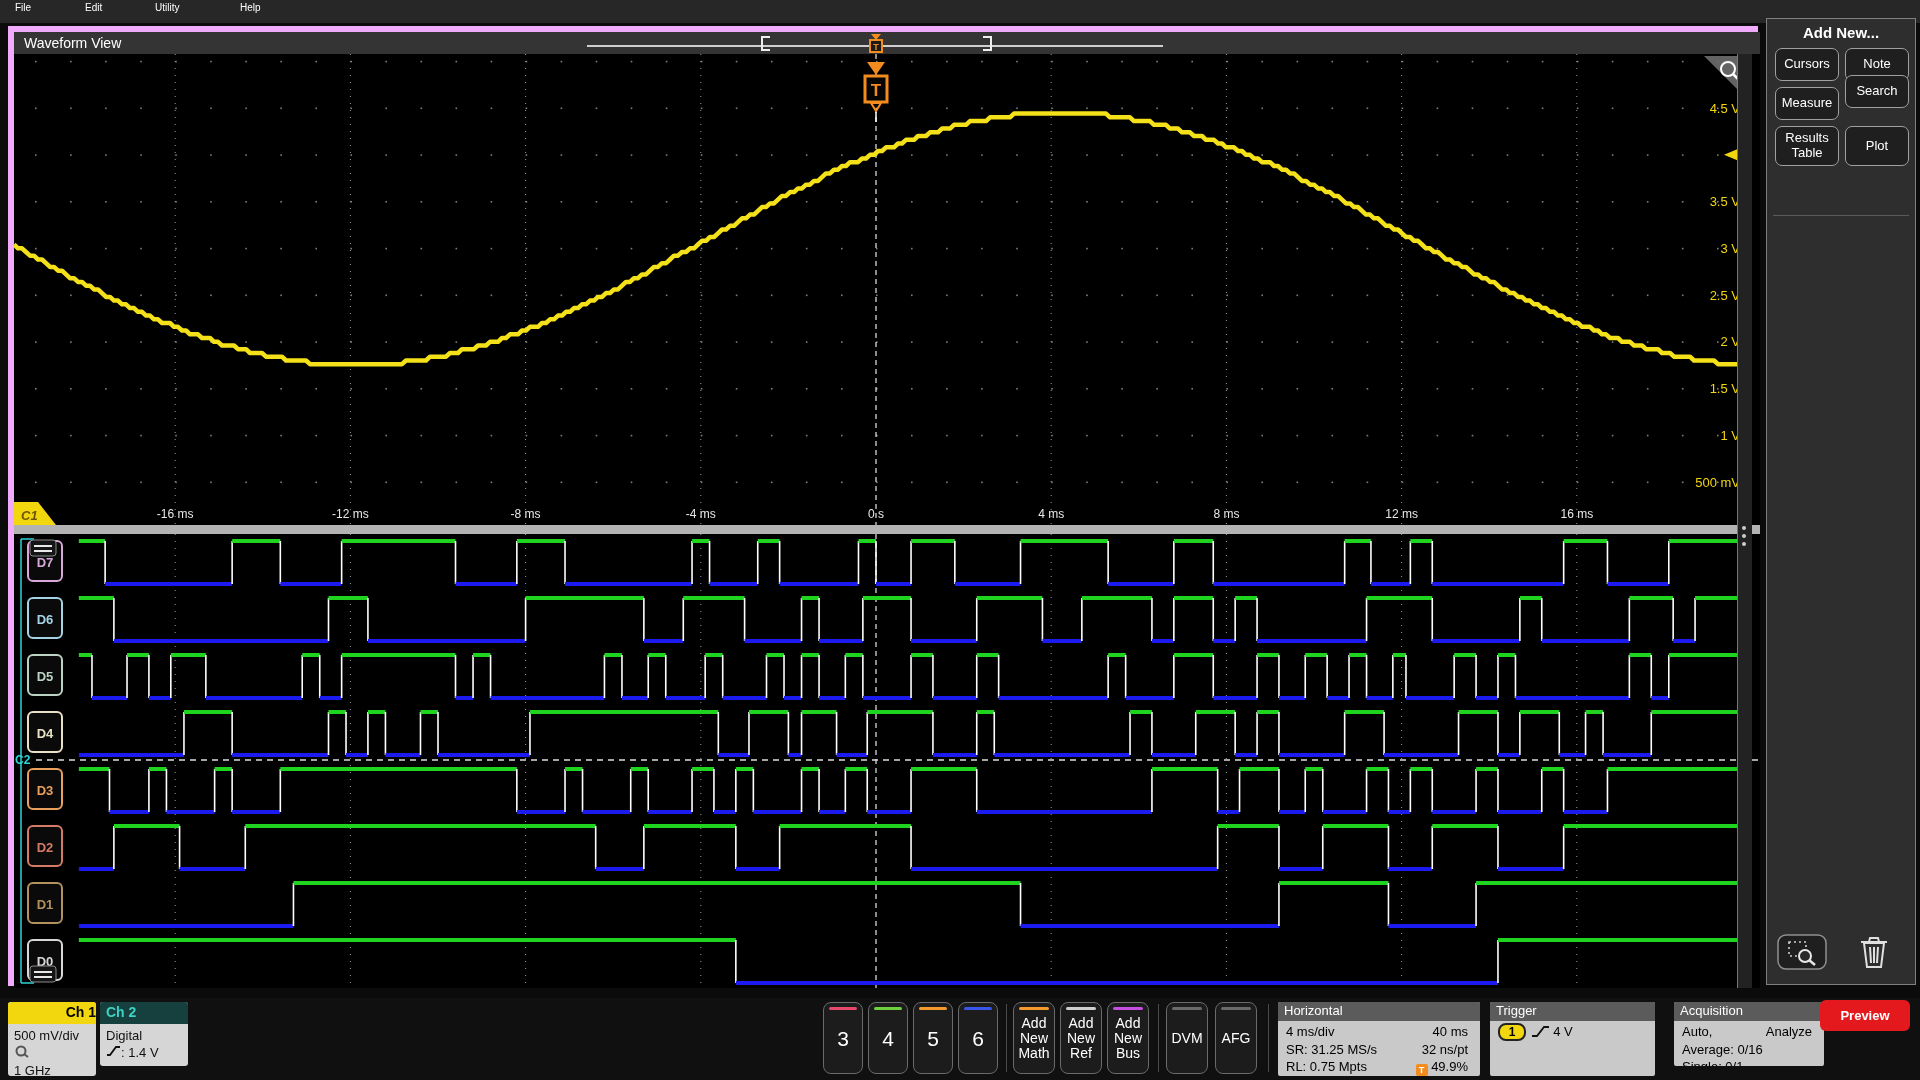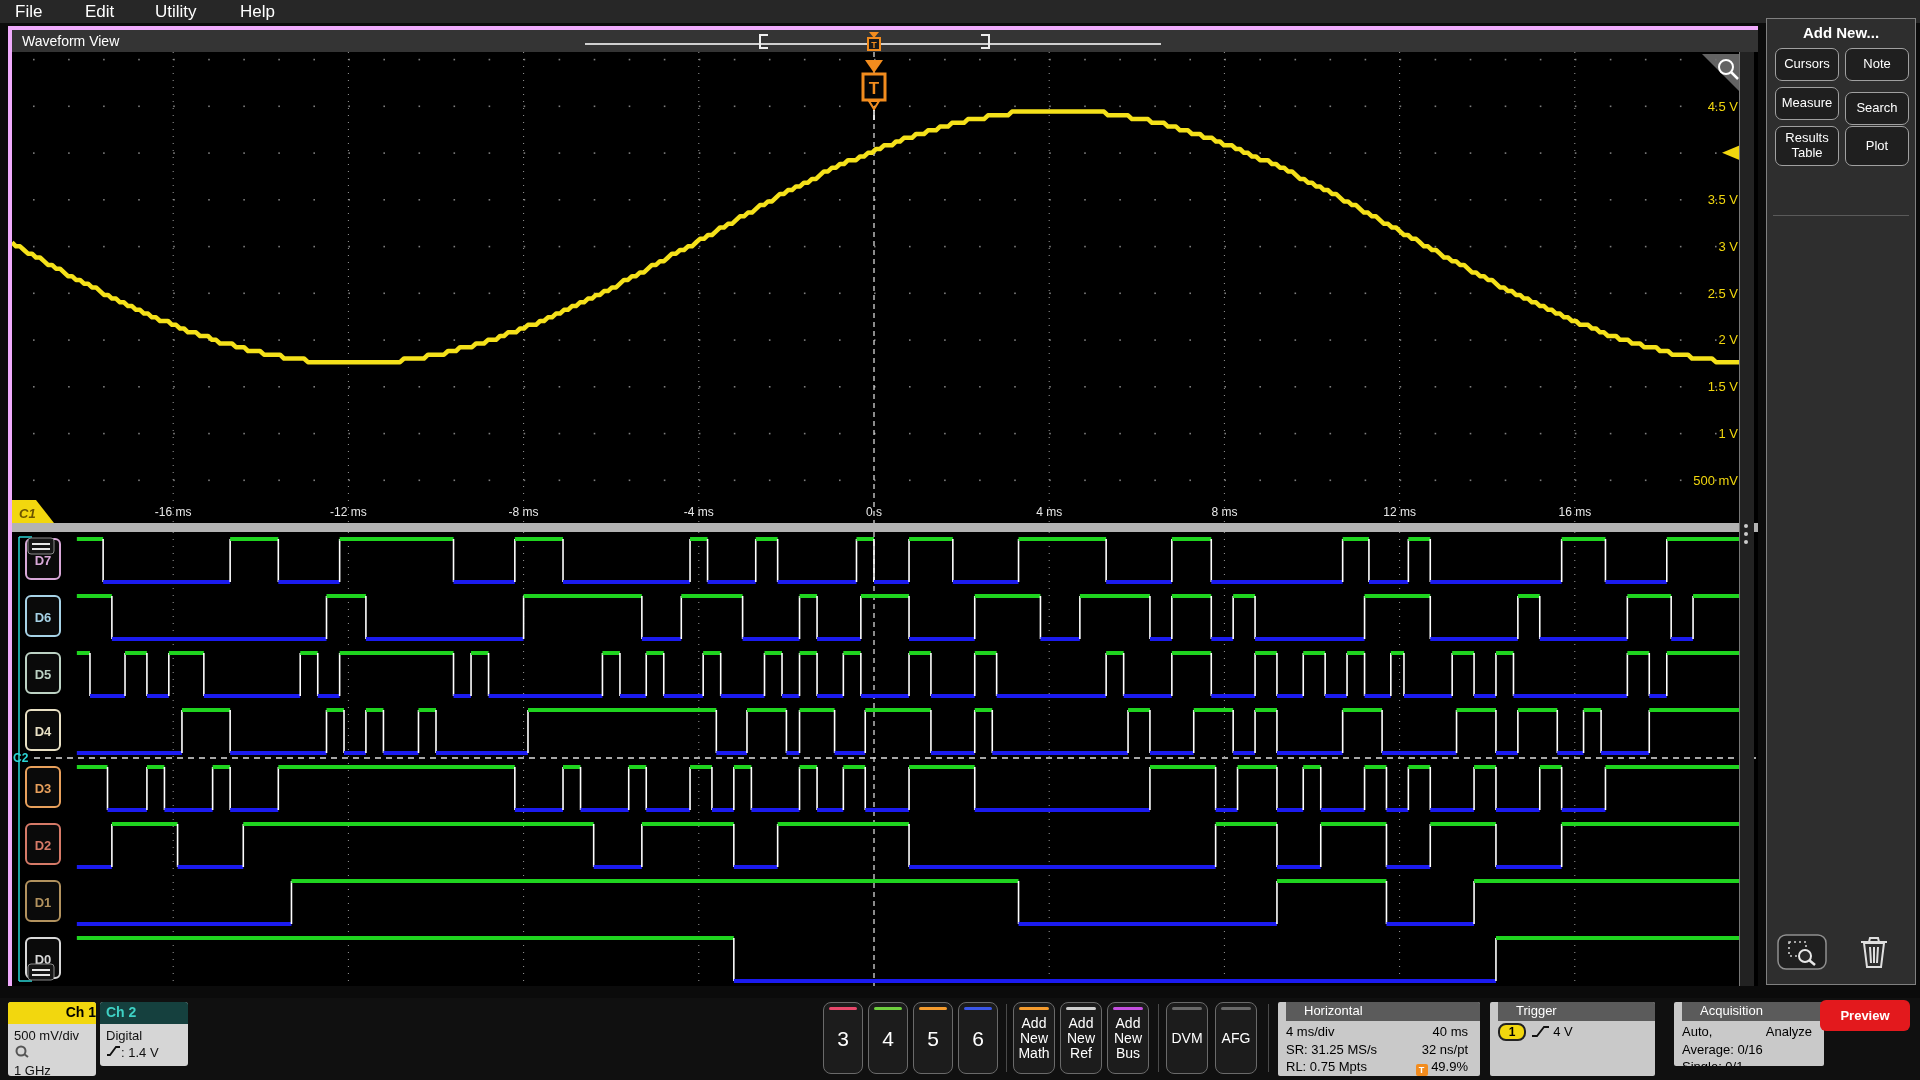--- a/index.html
+++ b/index.html
@@ -1,23 +1,23 @@
 <!DOCTYPE html>
 <html><head>
 <meta charset="utf-8">
 <style>
   html,body{margin:0;padding:0;background:#000;}
   #app{position:relative;width:1920px;height:1080px;background:#0b0b0b;
        font-family:"Liberation Sans",sans-serif;overflow:hidden;}
   
   #menubar{position:absolute;left:0;top:0;width:1920px;height:23px;background:#272727;}
-  .menu-item{position:absolute;top:2px;color:#fff;font-size:17px;cursor:default;}
+  .menu-item{position:absolute;top:2px;color:#fff;font-size:10px;cursor:default;}
   
   #wavepanel{position:absolute;left:8px;top:26px;width:1750px;height:960px;
-             background:#000;border:4px solid #f0abfc;box-sizing:border-box;}
+             background:#000;border:6px solid #f0abfc;box-sizing:border-box;}
   #tabstrip{position:absolute;left:0;top:0;width:1746px;height:22px;background:#343434;}
   #tab-title{position:absolute;left:10px;top:3px;color:#fff;font-size:14px;}
   #overview-svg{position:absolute;left:0;top:0;}
   #analog-area{position:absolute;left:0;top:22px;width:1746px;height:471px;background:#000;}
   #divider{position:absolute;left:0;top:493px;width:1746px;height:9px;background:#b3b3b3;}
   #digital-area{position:absolute;left:0;top:502px;width:1746px;height:454px;background:#bef264;}
   #rightstrip{position:absolute;right:0;top:22px;width:14px;height:934px;background:#222;border-left:1px solid #777;}
   .gripdots{position:absolute;left:4px;width:4px;height:4px;border-radius:2px;background:#ccc;}
   
   #sidebar{position:absolute;left:1766px;top:18px;width:150px;height:967px;
@@ -33,21 +33,21 @@
   .badge{position:absolute;top:4px;background:#d6d6d6;border-radius:3px;overflow:hidden;cursor:pointer;}
   .badge-head{height:22px;font-size:14px;font-weight:bold;padding:2px 0 0 6px;box-sizing:border-box;}
   .badge-body{font-size:13px;color:#111;padding:3px 6px;line-height:17px;}
   .chan-btn{position:absolute;top:4px;height:72px;background:#1c1c1c;border:1px solid #6a6a6a;border-radius:8px;
             color:#fff;display:flex;align-items:center;justify-content:center;text-align:center;
             font-size:14px;line-height:15px;white-space:pre-line;cursor:pointer;box-sizing:border-box;}
   .chan-num{font-size:21px;}
   .stripe{position:absolute;left:5px;right:5px;top:4px;height:3px;border-radius:2px;}
   .vsep{position:absolute;top:6px;width:1px;height:68px;background:#4a4a4a;}
   .panel{position:absolute;top:4px;background:#c9c9c9;border-radius:2px;overflow:hidden;cursor:pointer;}
-  .panel-head{height:19px;background:#5b5b5b;color:#fff;font-size:13px;padding:1px 0 0 18px;box-sizing:border-box;margin-left:8px;}
+  .panel-head{height:19px;background:#5b5b5b;color:#fff;font-size:13px;padding:1px 0 0 6px;box-sizing:border-box;}
   .panel-body{padding:2px 8px;font-size:13px;color:#000;line-height:17.5px;}
   .prow{display:flex;}
   .pcol2{margin-left:auto;padding-right:4px;}
   #preview-btn{position:absolute;left:1820px;top:2px;width:90px;height:31px;background:#e3191d;
                border-radius:6px;color:#fff;font-weight:bold;font-size:13px;display:flex;
                align-items:center;justify-content:center;cursor:pointer;}
   .trig-pill{display:inline-block;background:#f2d70e;border:2px solid #222;border-radius:8px;
              width:24px;text-align:center;font-size:12px;font-weight:bold;color:#000;line-height:14px;}
   .tflag{display:inline-block;background:#f28c1e;color:#fff;font-size:9px;font-weight:bold;
          width:12px;height:12px;text-align:center;line-height:12px;border-radius:2px;vertical-align:-2px;}
@@ -1062,21 +1062,21 @@
       <span class="gripdots" style="top:480px"></span>
       <span class="gripdots" style="top:488px"></span>
     </div>
   </div>
 
   <div id="sidebar">
     <div id="sidebar-title">Add New...</div>
     <div class="sb-btn" style="left:8px;top:29px;height:31px">Cursors</div>
     <div class="sb-btn" style="left:78px;top:29px;height:31px">Note</div>
     <div class="sb-btn" style="left:8px;top:68px;height:31px">Measure</div>
-    <div class="sb-btn" style="left:78px;top:73px;height:31px">Search</div>
+    <div class="sb-btn" style="left:78px;top:56px;height:31px">Search</div>
     <div class="sb-btn" style="left:8px;top:107px;height:38px">Results
 Table</div>
     <div class="sb-btn" style="left:78px;top:107px;height:38px">Plot</div>
     <div id="sb-sep"></div>
     <div class="sb-tool" style="left:10px">
       <svg width="50" height="36">
         <rect x="1" y="1" width="48" height="34" rx="8" fill="#1f1f1f" stroke="#909090" stroke-width="1.5"></rect>
         <g stroke="#cfcfcf" stroke-width="1.6" stroke-dasharray="2 3" fill="none">
             <rect x="12" y="8" width="17" height="14"></rect>
           </g>

